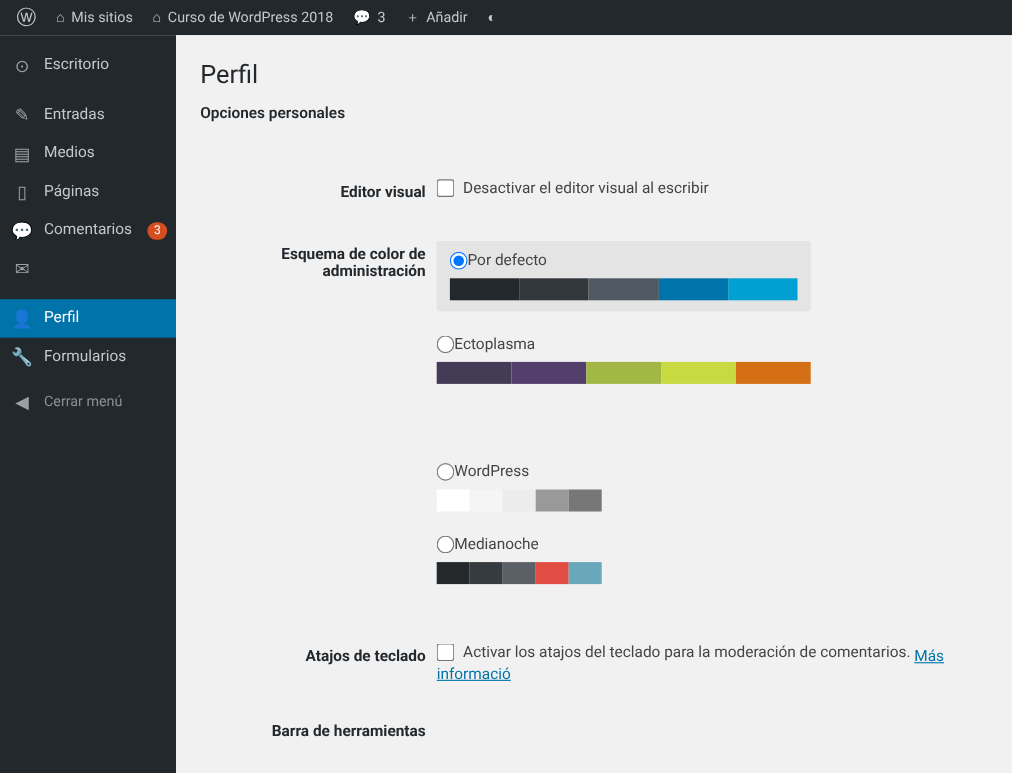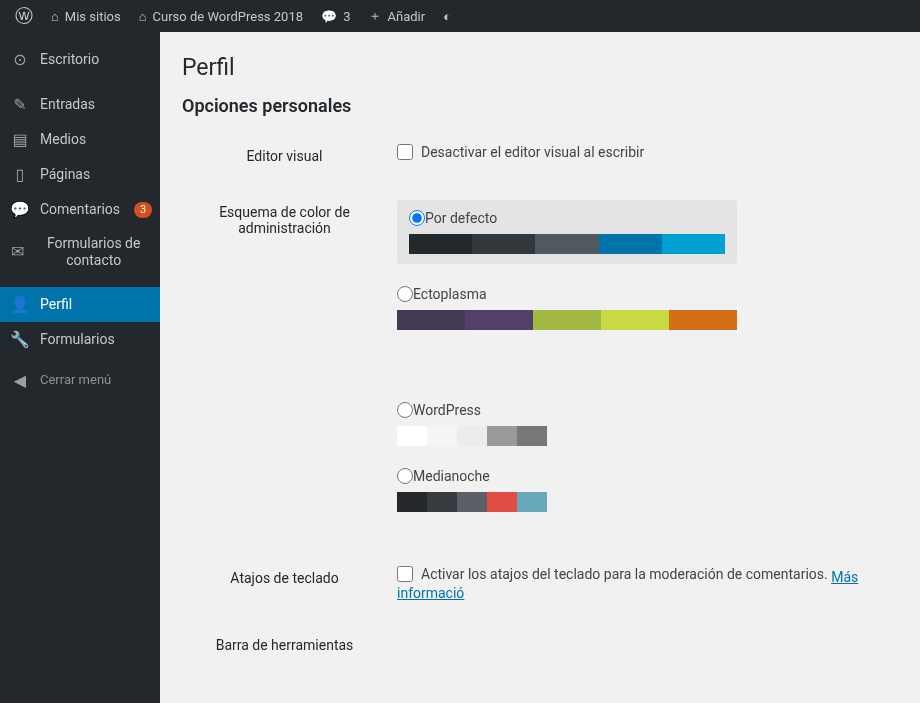--- a/index.html
+++ b/index.html
@@ -54,24 +54,24 @@
   .menu li.collapse { color: #8a9197; font-size: 13px; padding-top: 14px; }
 
   
   .content {
     position: absolute; top: 32px; left: 160px; right: 0; bottom: 0;
     padding: 10px 20px 20px 22px; background: #f1f1f1; overflow: hidden;
   }
   h1.page-title { font-size: 23px; font-weight: 400; margin: 12px 0 14px; color: #23282d; }
   .notice { border-left: 4px solid #46b450; background: #fff; padding: 12px 14px; margin-bottom: 20px; font-size: 14px; }
 
-  h2.section { font-size: 18px; font-weight: 600; margin: 6px 0 12px; }
+  h2.section { font-size: 14px; font-weight: 600; margin: 6px 0 36px; }
   .form-table { width: 100%; border-collapse: collapse; }
   .form-table th {
-    text-align: center; font-weight: 400; font-size: 14px; color: #23282d;
+    text-align: right; font-weight: 700; font-size: 14px; color: #23282d;
     width: 215px; padding: 20px 10px 20px 0; vertical-align: top;
   }
   .form-table td { padding: 16px 0; vertical-align: top; font-size: 14px; color: #444; }
   label.inline { display: inline-flex; align-items: flex-start; gap: 8px; }
 
   .schemes { display: flex; gap: 40px; flex-wrap: wrap; }
   .scheme-col { width: 340px; }
   .scheme { margin-bottom: 22px; }
   .scheme.selected { background: #e4e4e4; padding: 10px 12px; border-radius: 2px; }
   .scheme .hdr { display: flex; align-items: center; gap: 0; margin-bottom: 8px; font-size: 14px; }
@@ -129,21 +129,20 @@
         <span class="mi">▯</span>
         <span class="lbl">Páginas</span>
       </li>
     <li>
         <span class="mi">💬</span>
         <span class="lbl">Comentarios</span>
         <span class="badge">3</span>
       </li>
     <li>
         <span class="mi">✉</span>
-        <span class="lbl">Formularios de contacto</span>
       </li>
     <li style="height:10px;padding:0"></li>
     <li class="current">
         <span class="mi">👤</span>
         <span class="lbl">Perfil</span>
       </li>
     <li>
         <span class="mi">🔧</span>
         <span class="lbl">Formularios</span>
       </li>

